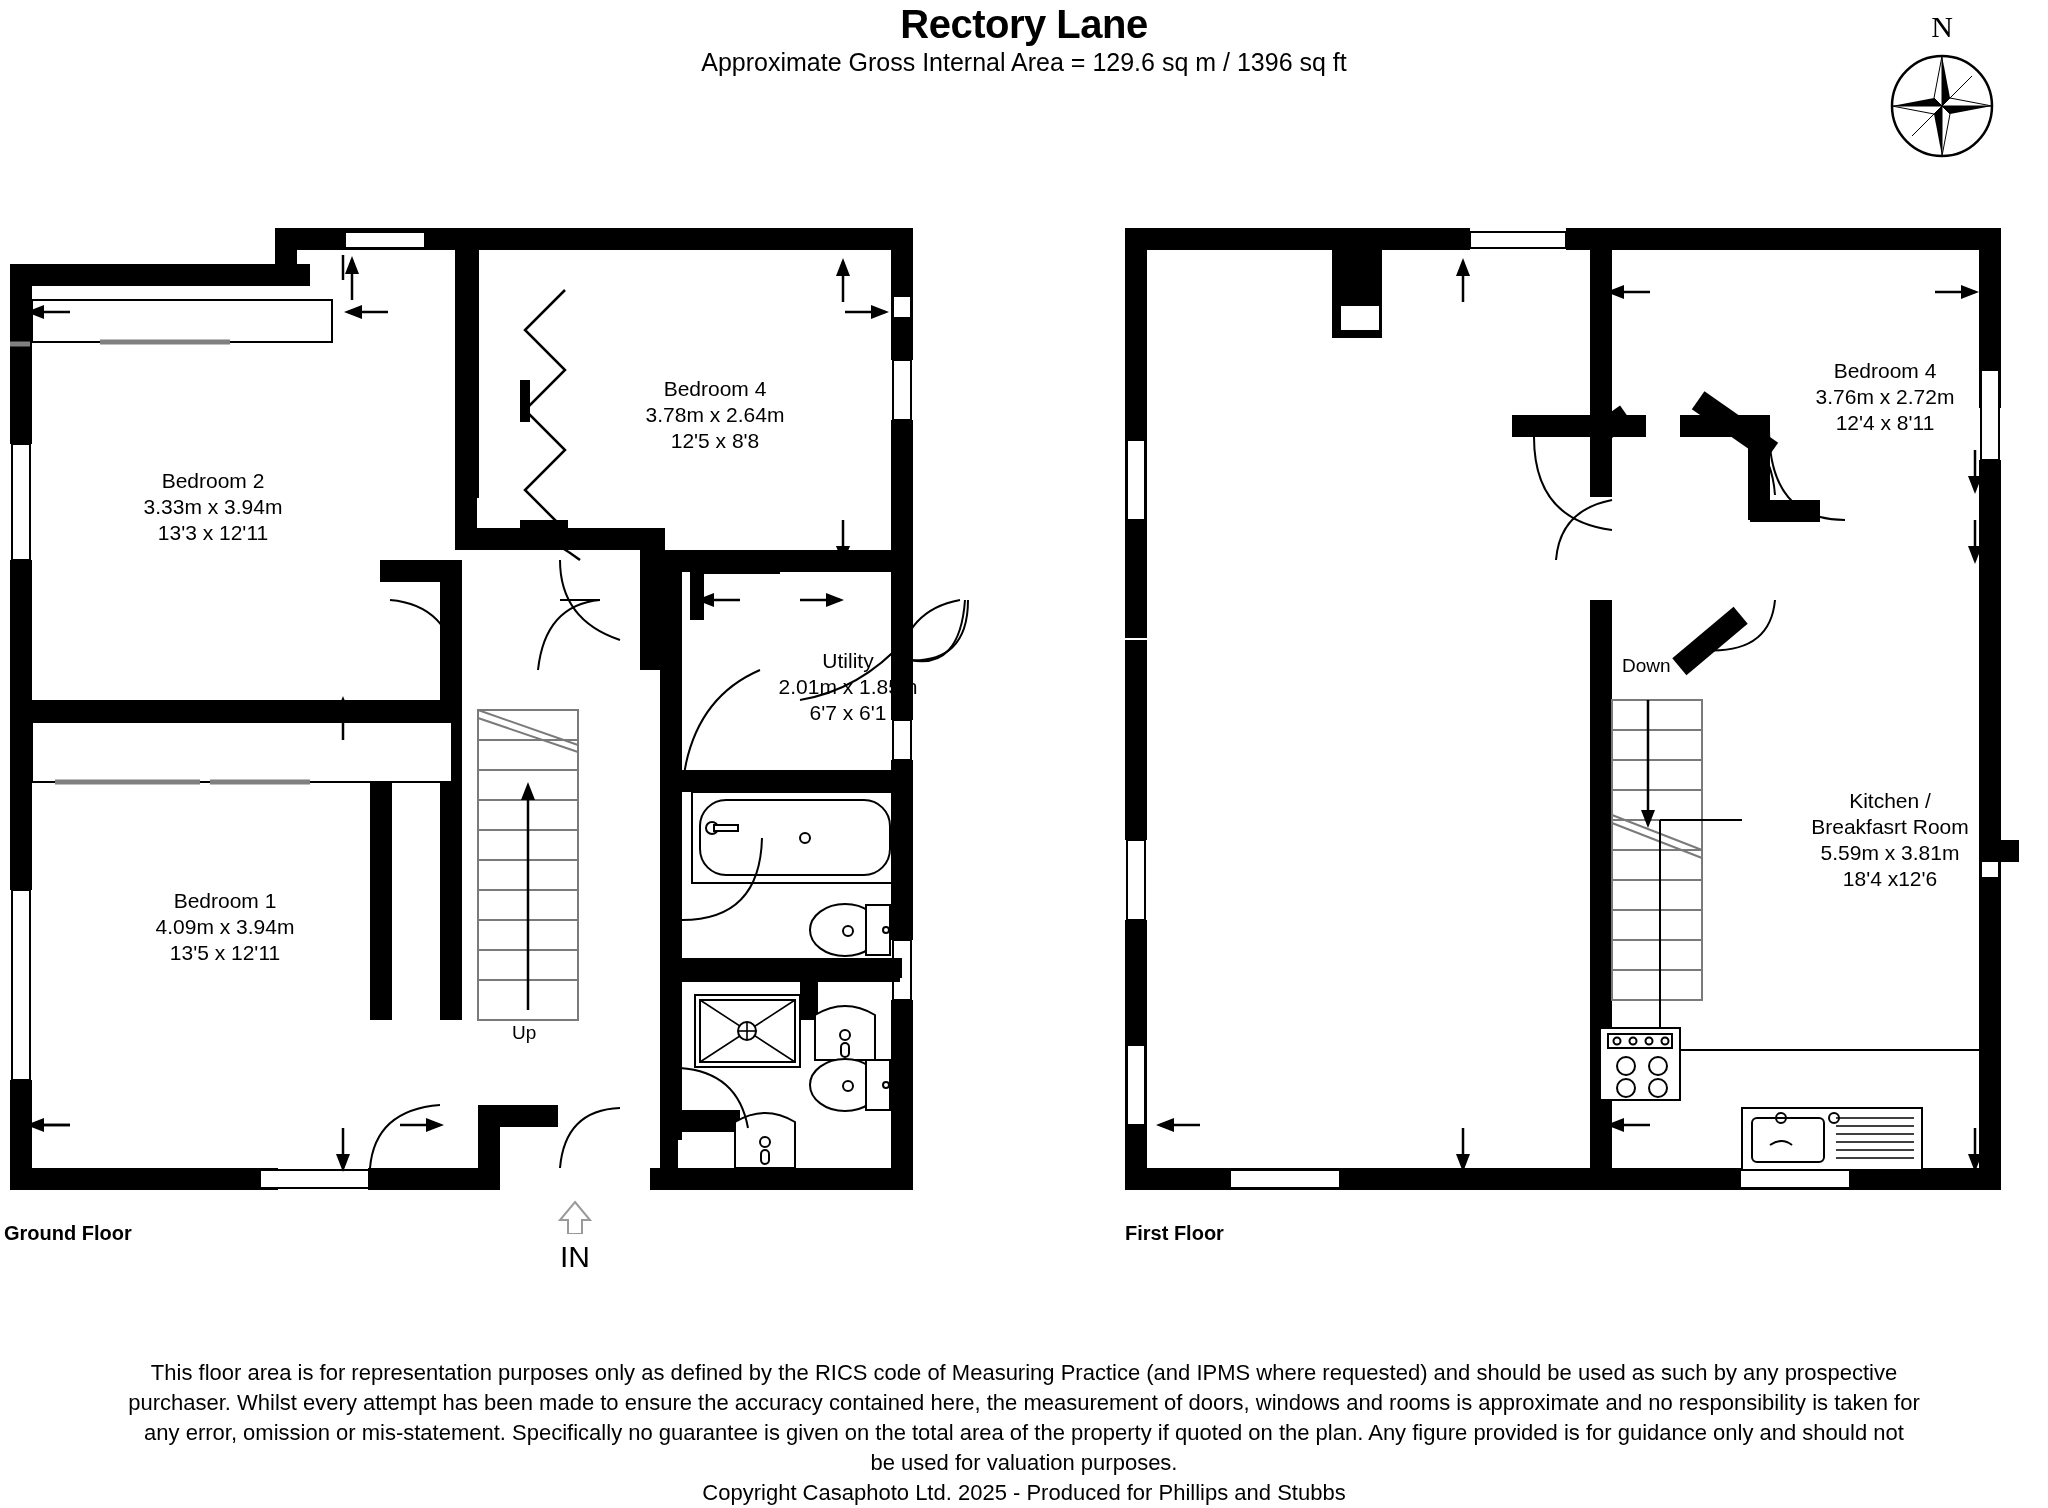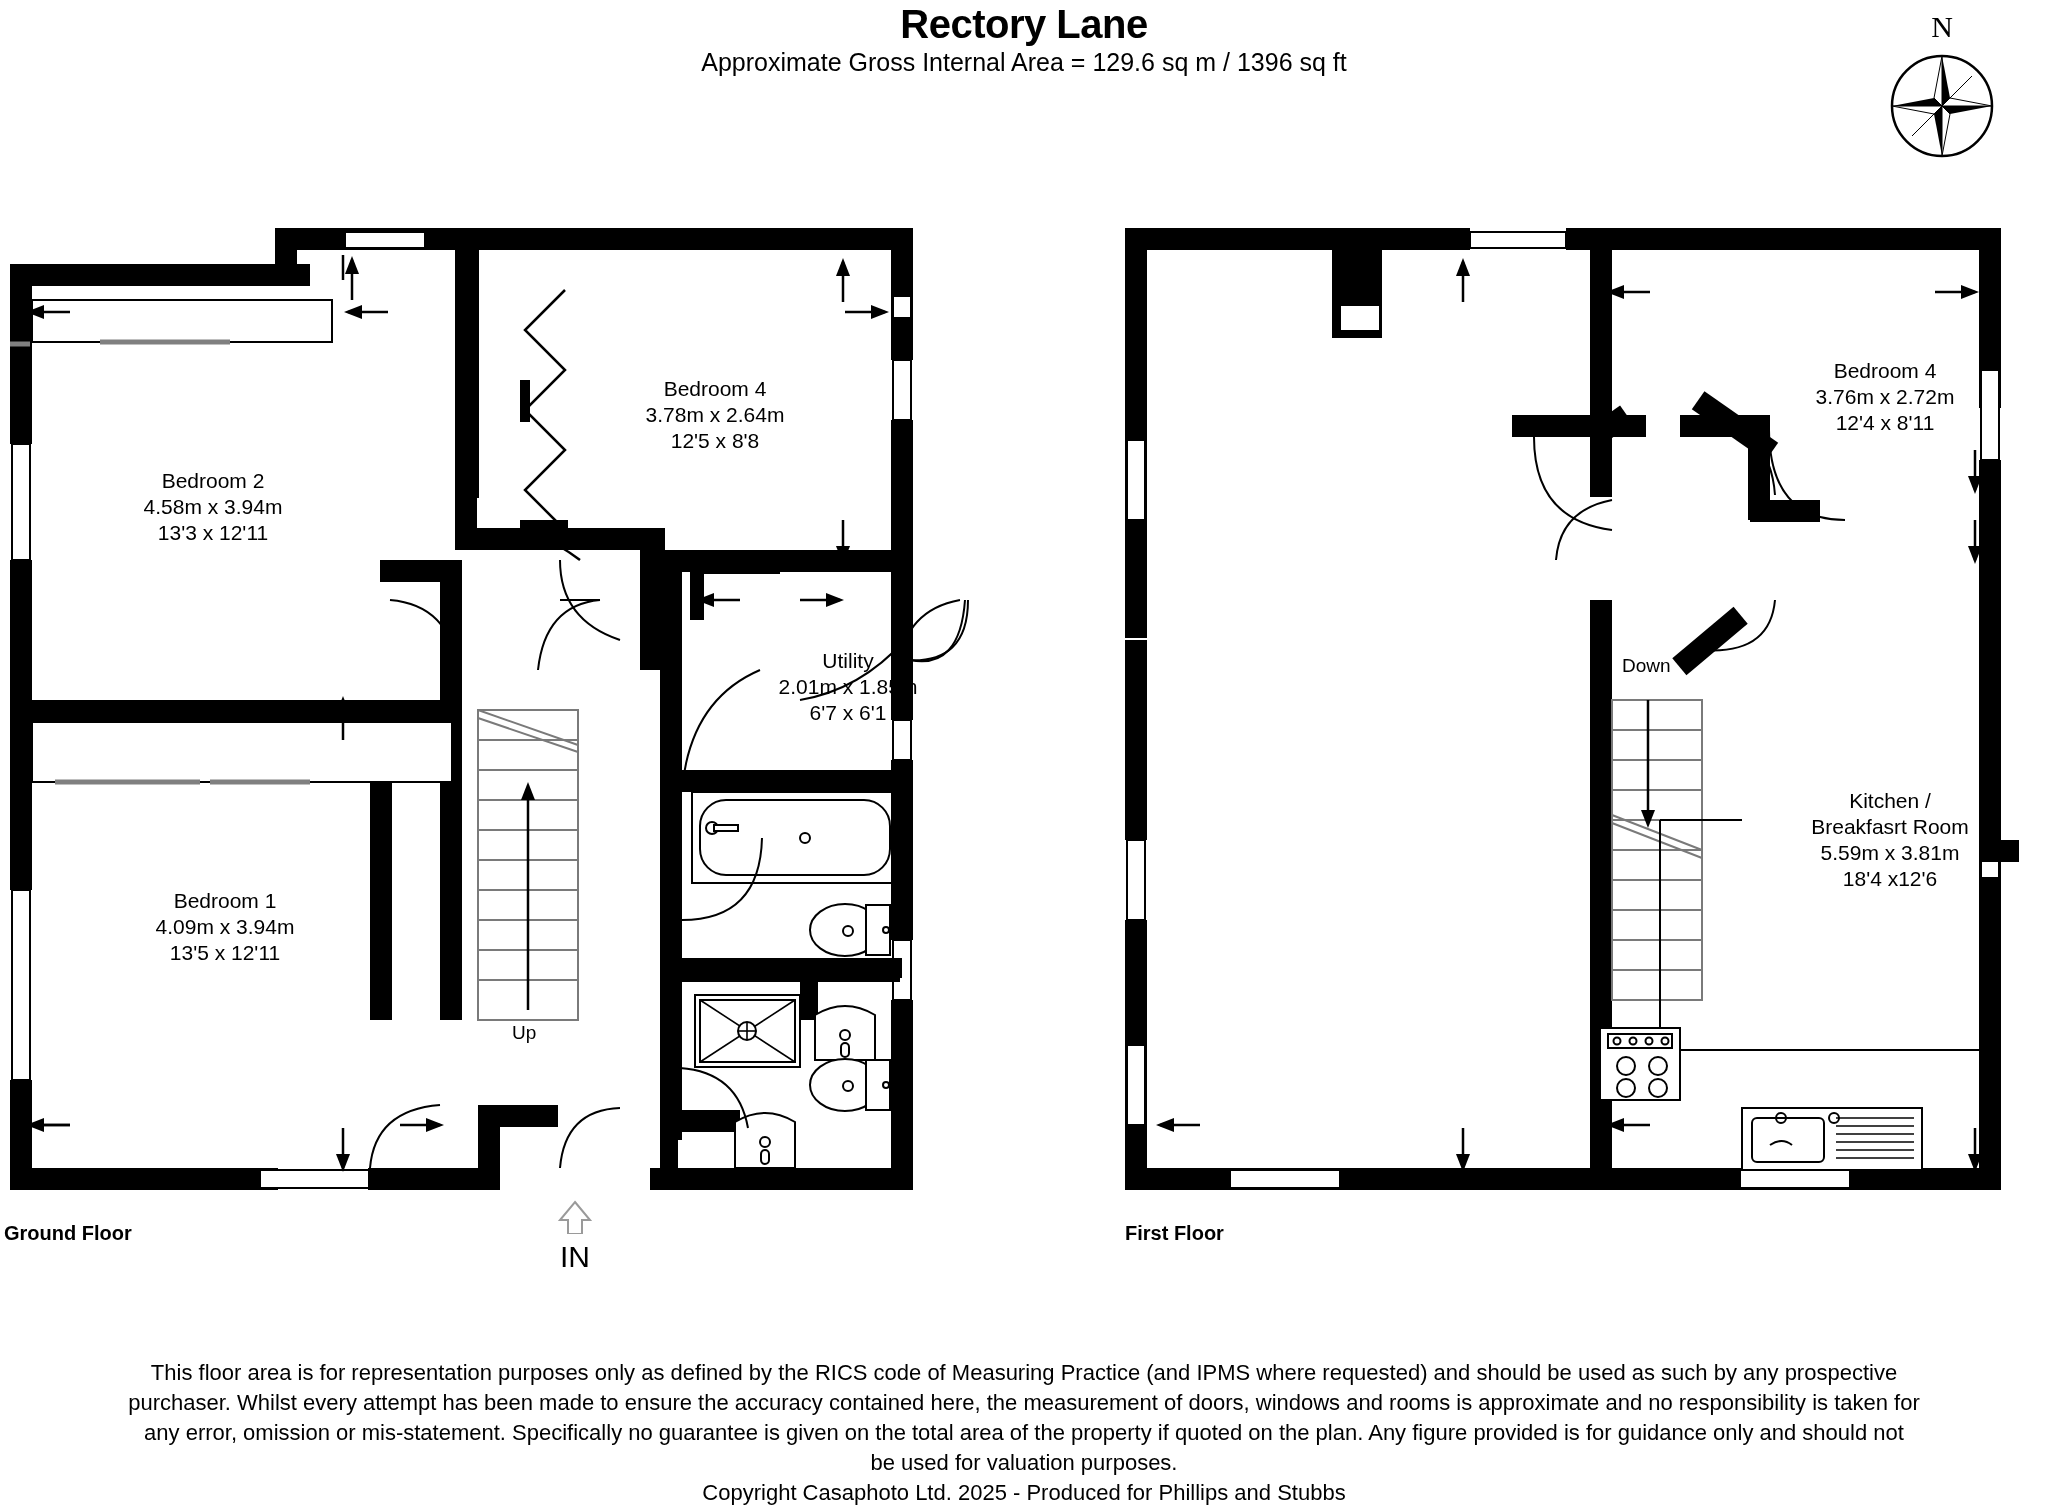--- a/index.html
+++ b/index.html
@@ -438,21 +438,21 @@
         <line x1="1610" y1="1125" x2="1650" y2="1125" class="arrowline"></line>
         <polygon points="1606,1125 1624,1118 1624,1132" class="arrowhead"></polygon>
         <line x1="1975" y1="1168" x2="1975" y2="1128" class="arrowline"></line>
         <polygon points="1975,1172 1968,1154 1982,1154" class="arrowhead"></polygon>
       </g>
     </g>
   </svg>
 
   <div class="room-label" style="left:108px;top:468px;width:210px;">
     <span class="rl">Bedroom 2</span>
-    <span class="rl">4.58m x 3.94m</span>
+    <span class="rl">3.33m x 3.94m</span>
     <span class="rl">13'3 x 12'11</span>
   </div>
 
   <div class="room-label" style="left:615px;top:376px;width:200px;">
     <span class="rl">Bedroom 4</span>
     <span class="rl">3.78m x 2.64m</span>
     <span class="rl">12'5 x 8'8</span>
   </div>
 
   <div class="room-label" style="left:748px;top:648px;width:200px;">

